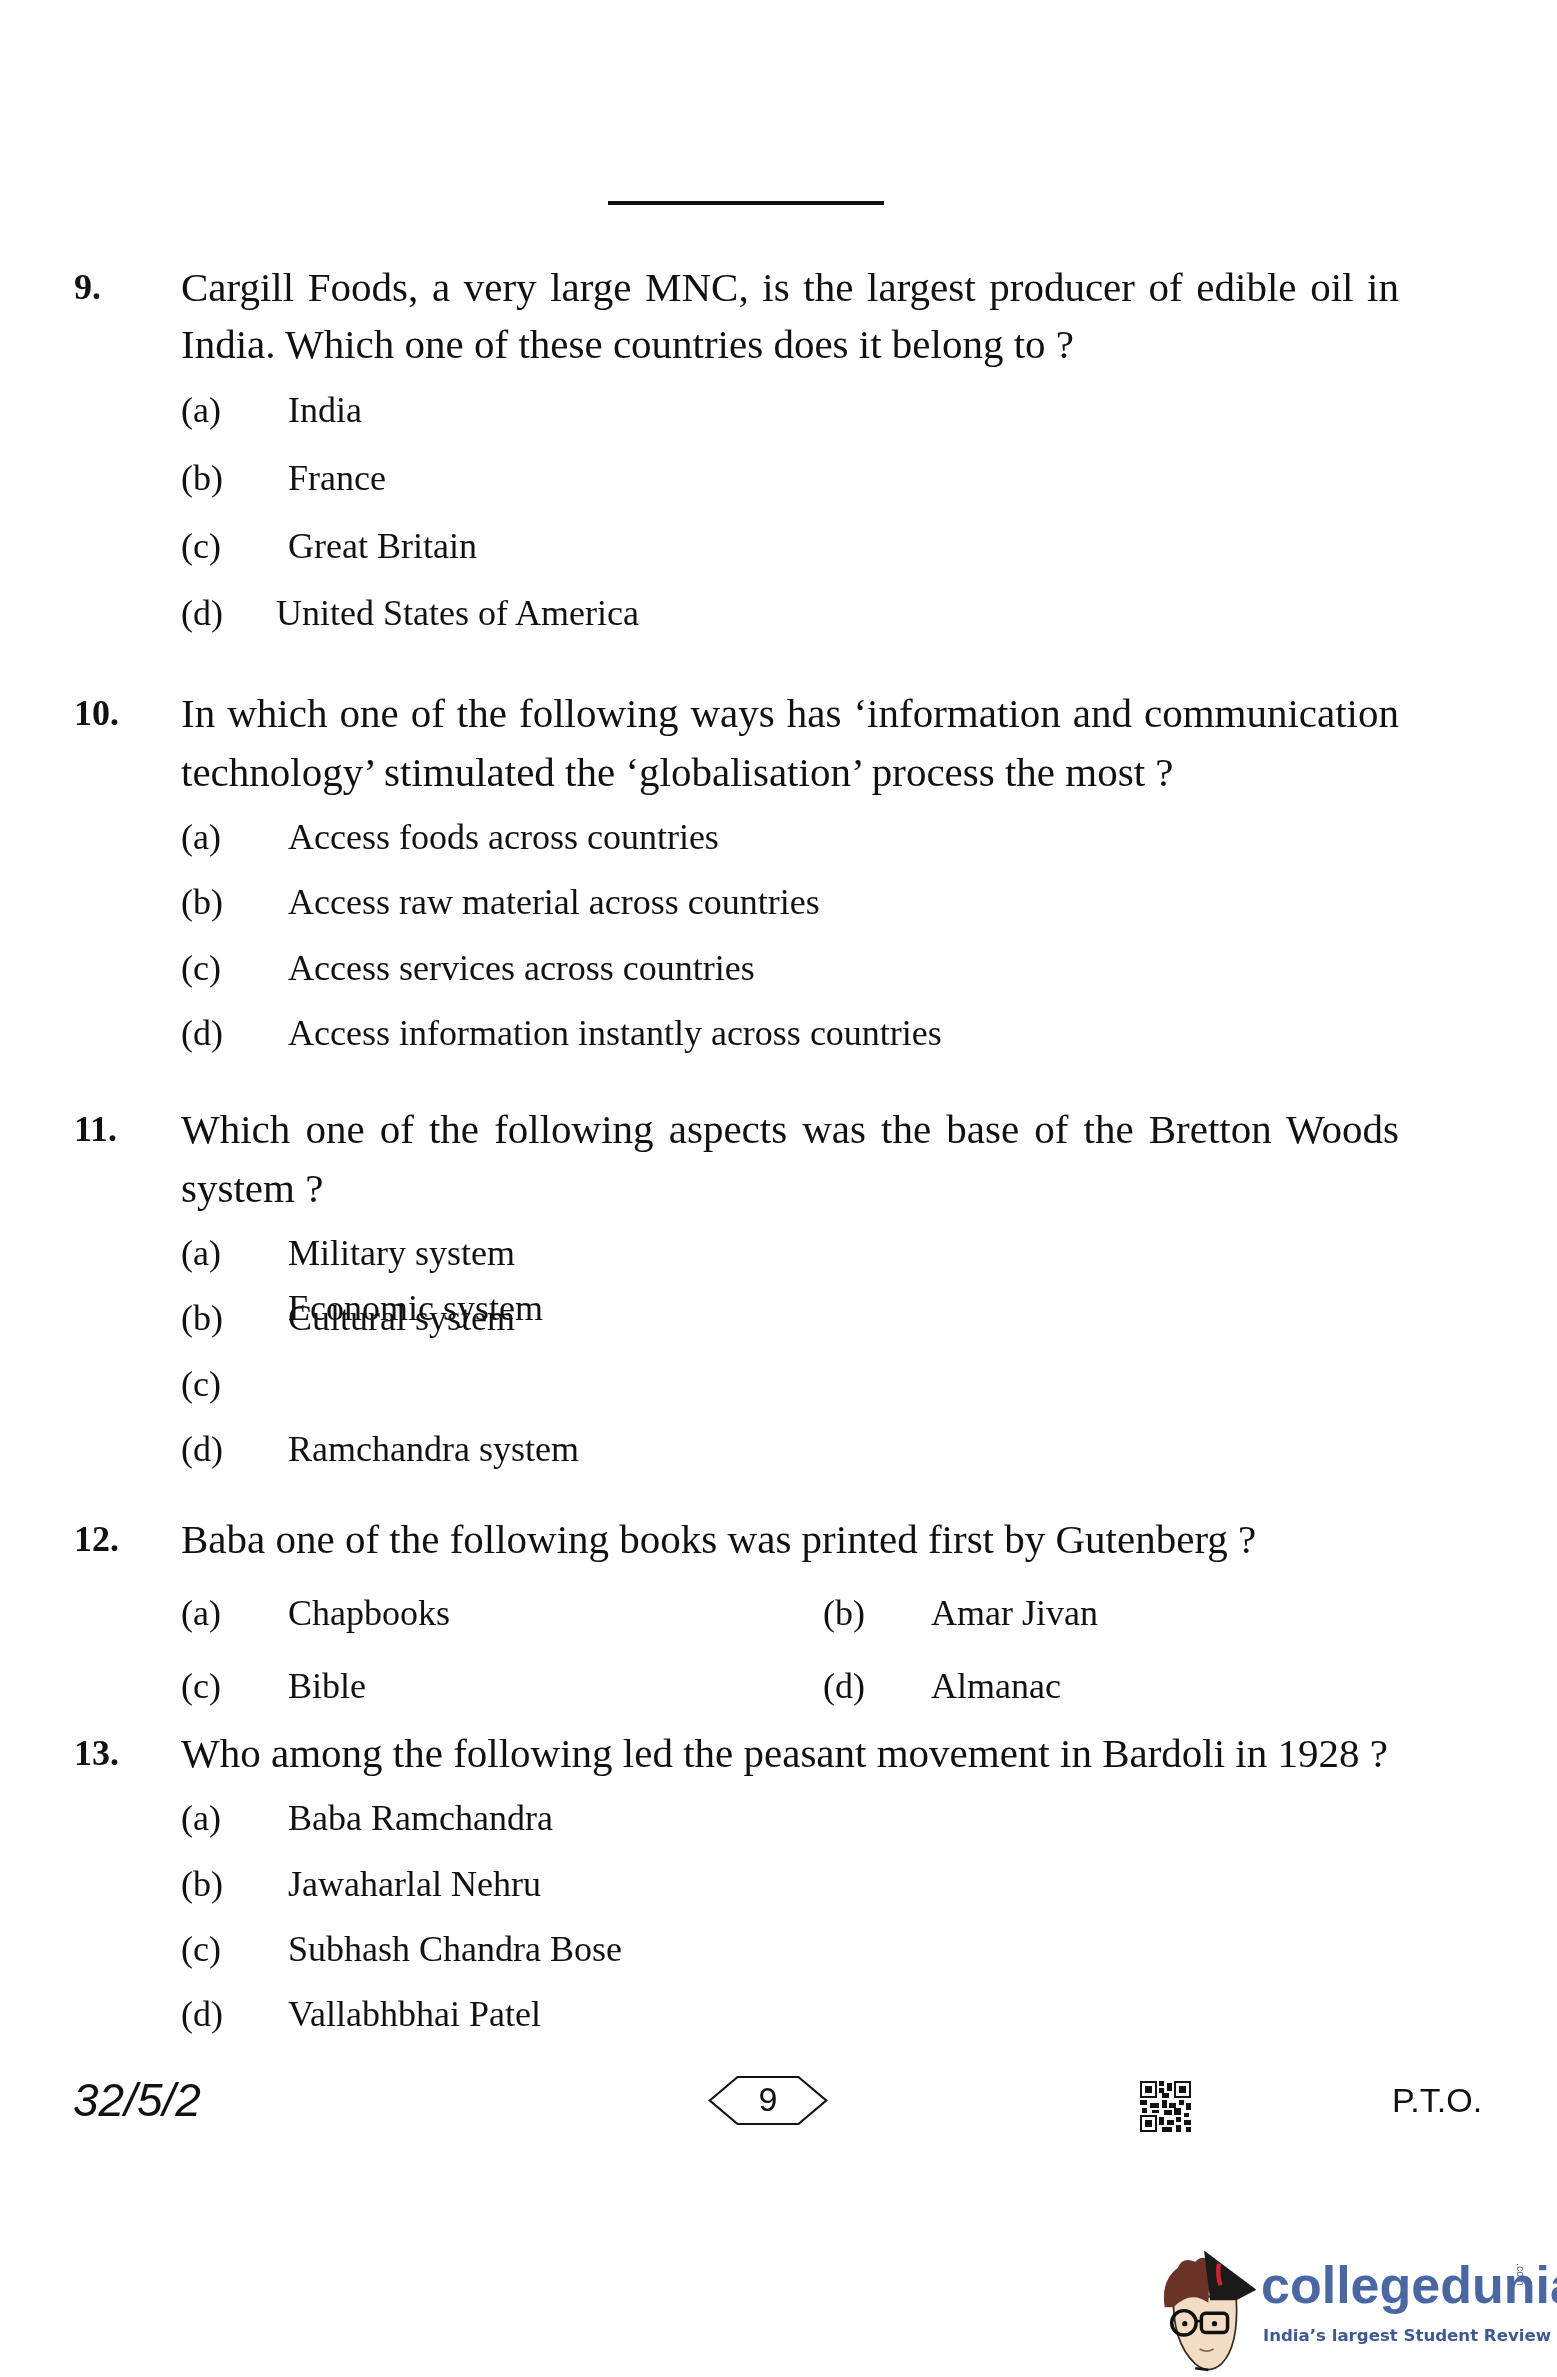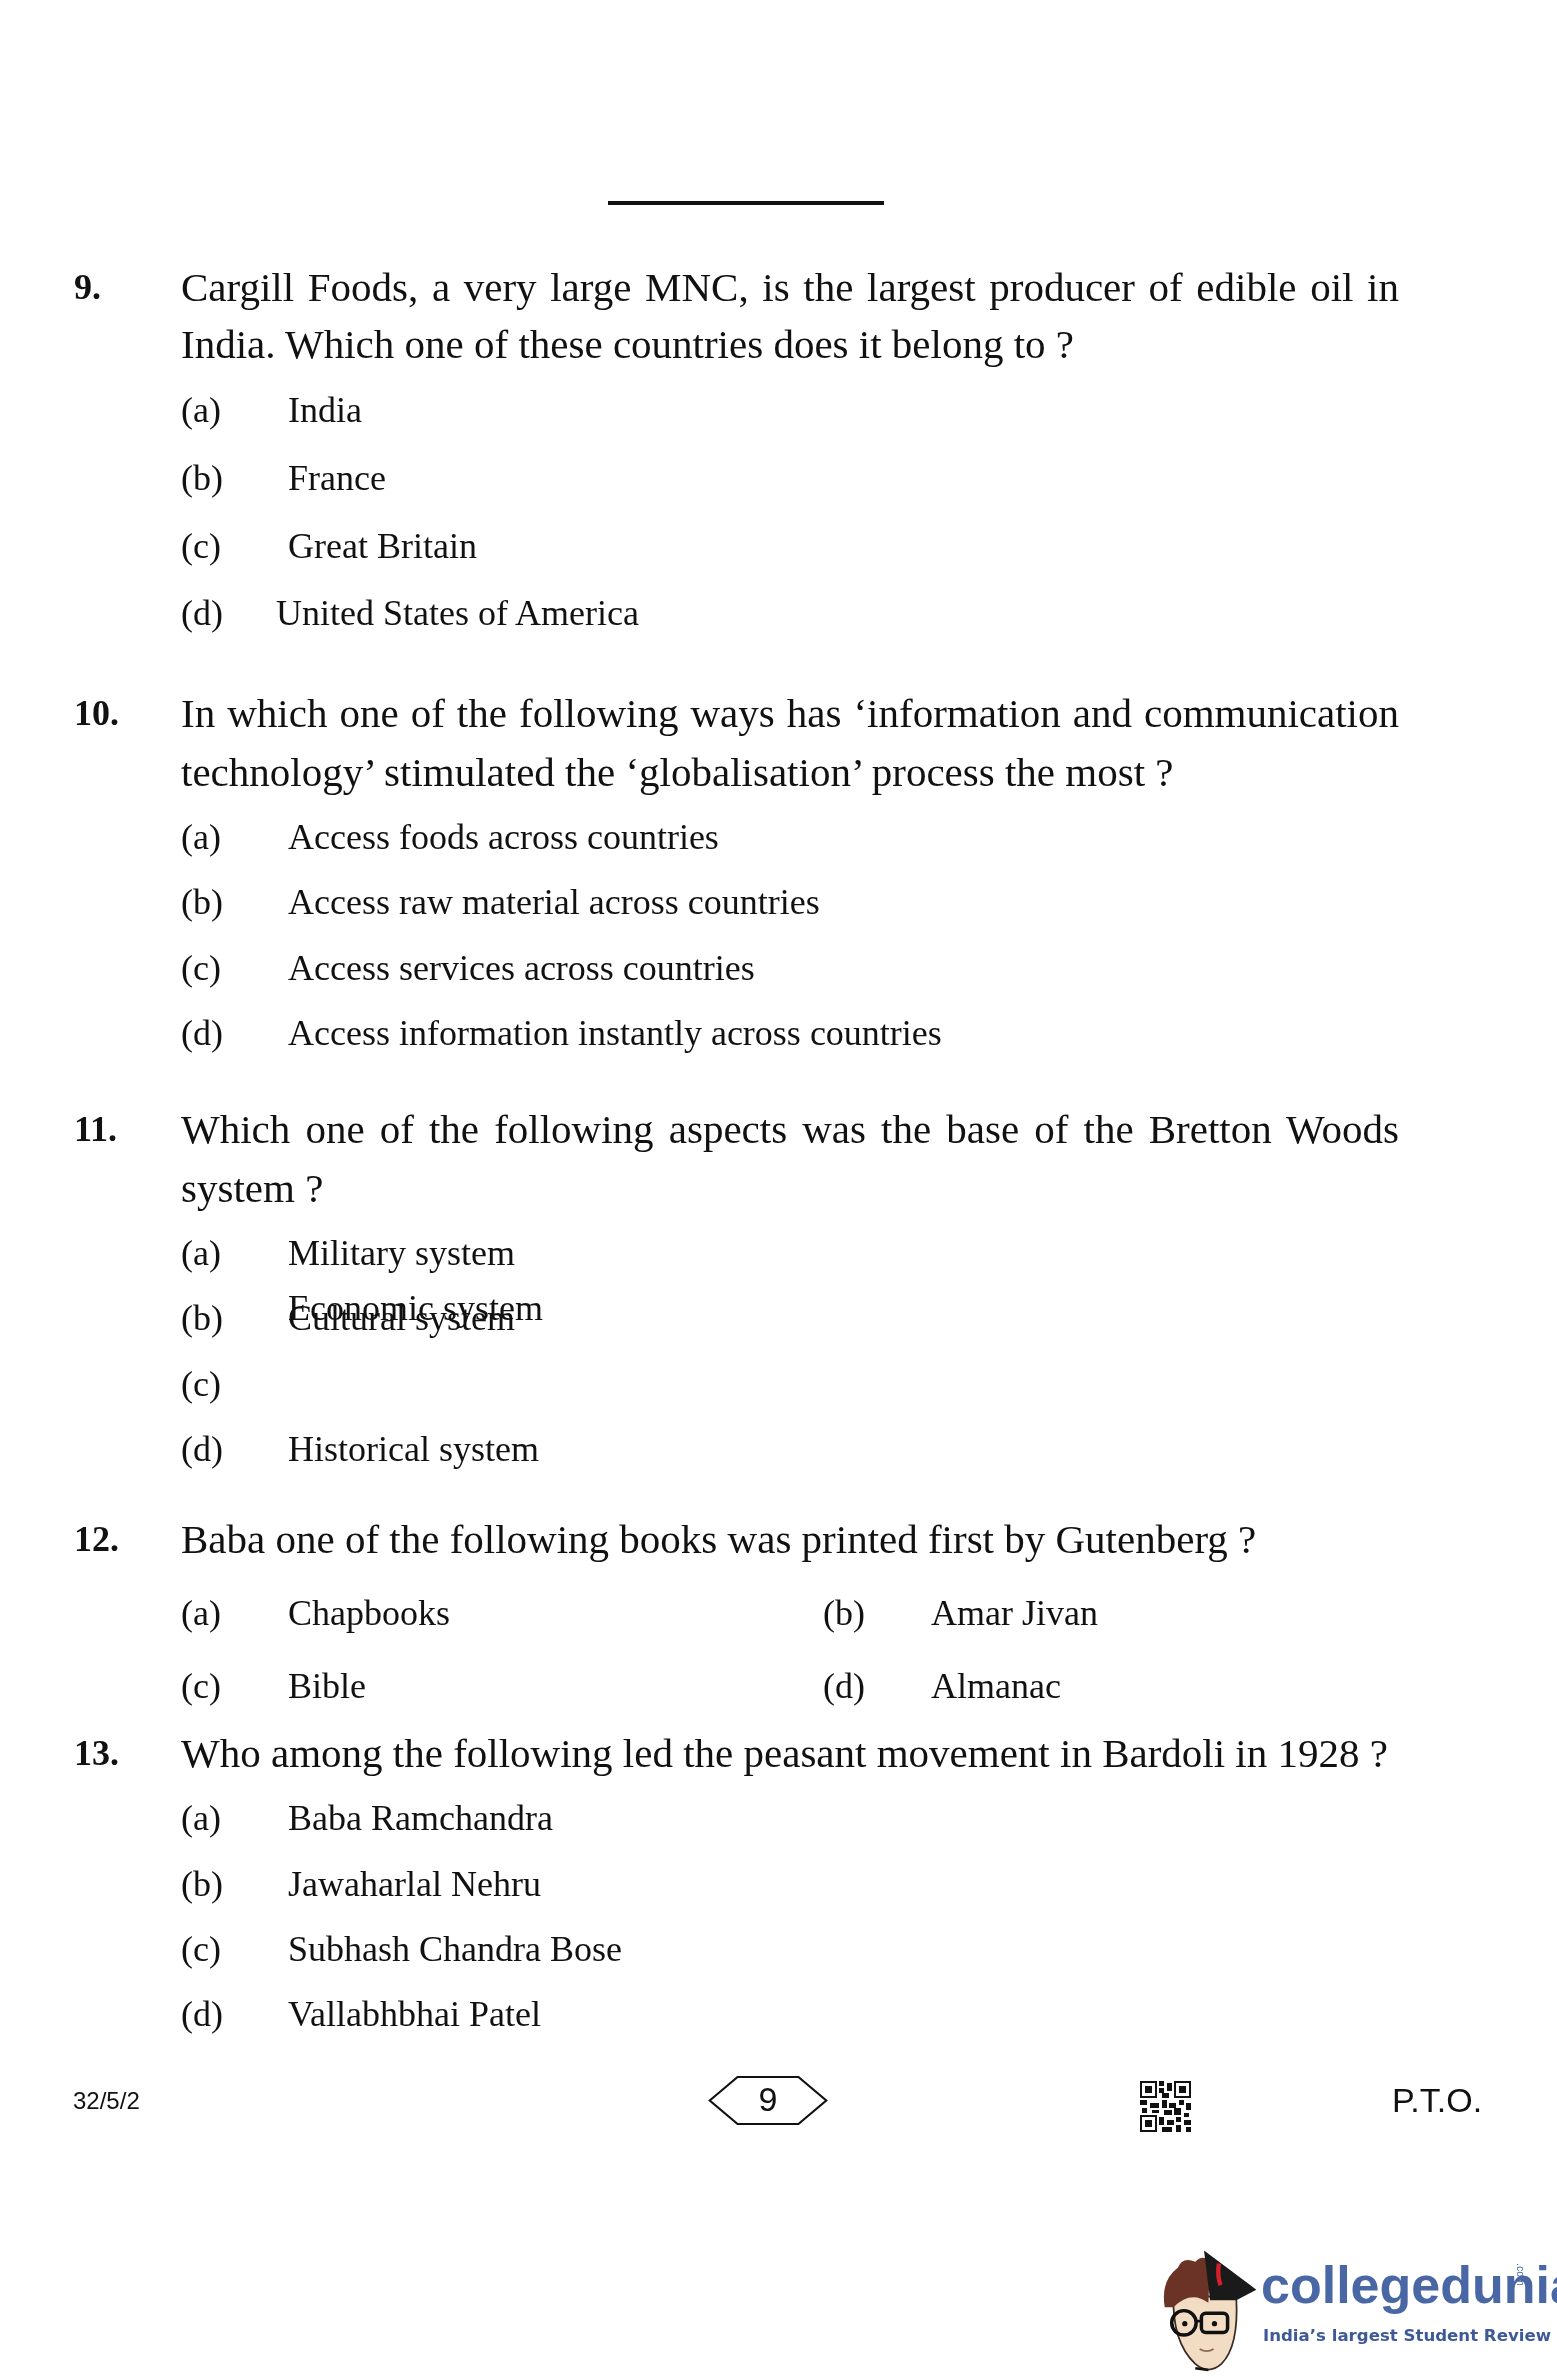--- a/index.html
+++ b/index.html
@@ -6,21 +6,21 @@
   body { width: 1558px; height: 2377px; position: relative; overflow: hidden;
          font-family: "Liberation Serif", "DejaVu Serif", serif; color: #111111; }
   .page { position: absolute; left: 0; top: 0; width: 1558px; height: 2377px; background: #fff; }
   .top-rule { position: absolute; left: 608px; top: 201px; width: 276px; height: 4.4px; background: #111; }
   .qnum { position: absolute; left: 74px; font-weight: bold; font-size: 36px; line-height: 36px; }
   .qtext { position: absolute; left: 181px; width: 1218px; font-size: 41px; line-height: 36px;
            text-align: justify; text-align-last: justify; white-space: normal; }
   .qtext.last { text-align-last: left; }
   .opt-letter { position: absolute; font-size: 36px; line-height: 36px; }
   .opt-text { position: absolute; font-size: 36px; line-height: 36px; white-space: nowrap; }
-  .footer-code { position: absolute; left: 73px; top: 2083px; font-family: "Liberation Sans", sans-serif; font-size: 24px; line-height: 35px; }
+  .footer-code { position: absolute; left: 73px; top: 2083px; font-family: "Liberation Sans", sans-serif; font-size: 46px; line-height: 35px; font-style: italic; }
   .footer-pto  { position: absolute; left: 1392px; top: 2083px; font-family: "Liberation Sans", sans-serif; font-size: 34px; line-height: 35px; }
   .page-badge { position: absolute; left: 708px; top: 2075px; width: 120px; height: 51px; }
   .page-badge svg { position: absolute; left: 0; top: 0; }
   .page-num { position: absolute; left: 0; top: 7px; width: 120px; text-align: center;
               font-family: "Liberation Sans", sans-serif; font-size: 34px; line-height: 35px; }
   .qr { position: absolute; left: 1140px; top: 2081px; width: 51px; height: 51px; }
   .logo { position: absolute; left: 1156px; top: 2246px; width: 392px; height: 131px; }
   .logo-word { position: absolute; left: 105px; top: 8.7px; font-family: "Liberation Sans", sans-serif;
                font-weight: bold; font-size: 52px; line-height: 61px; letter-spacing: 0px; }
   .logo-com { position: absolute; left: 371px; top: 17.4px; font-family: "Liberation Sans", sans-serif;
@@ -67,21 +67,21 @@
     <span class="qnum" style="top:1111px">11.</span>
     <div class="qtext" style="top:1111px">Which one of the following aspects was the base of the Bretton Woods</div>
     <div class="qtext last" style="top:1170px">system ?</div>
     <span class="opt-letter" style="left:181px;top:1235px">(a)</span>
     <span class="opt-text" style="left:288px;top:1235px">Military system</span>
     <span class="opt-letter" style="left:181px;top:1300px">(b)</span>
     <span class="opt-text" style="left:288px;top:1300px">Cultural system</span>
     <span class="opt-letter" style="left:181px;top:1366px">(c)</span>
     <span class="opt-text" style="left:288px;top:1290px">Economic system</span>
     <span class="opt-letter" style="left:181px;top:1431px">(d)</span>
-    <span class="opt-text" style="left:288px;top:1431px">Historical system</span>
+    <span class="opt-text" style="left:288px;top:1431px">Ramchandra system</span>
   </div>
 
   <div>
     <span class="qnum" style="top:1521px">12.</span>
     <div class="qtext last" style="top:1521px">Baba one of the following books was printed first by Gutenberg ?</div>
     <span class="opt-letter" style="left:181px;top:1595px">(a)</span>
     <span class="opt-text" style="left:288px;top:1595px">Chapbooks</span>
     <span class="opt-letter" style="left:823px;top:1595px">(b)</span>
     <span class="opt-text" style="left:931px;top:1595px">Amar Jivan</span>
     <span class="opt-letter" style="left:181px;top:1668px">(c)</span>

